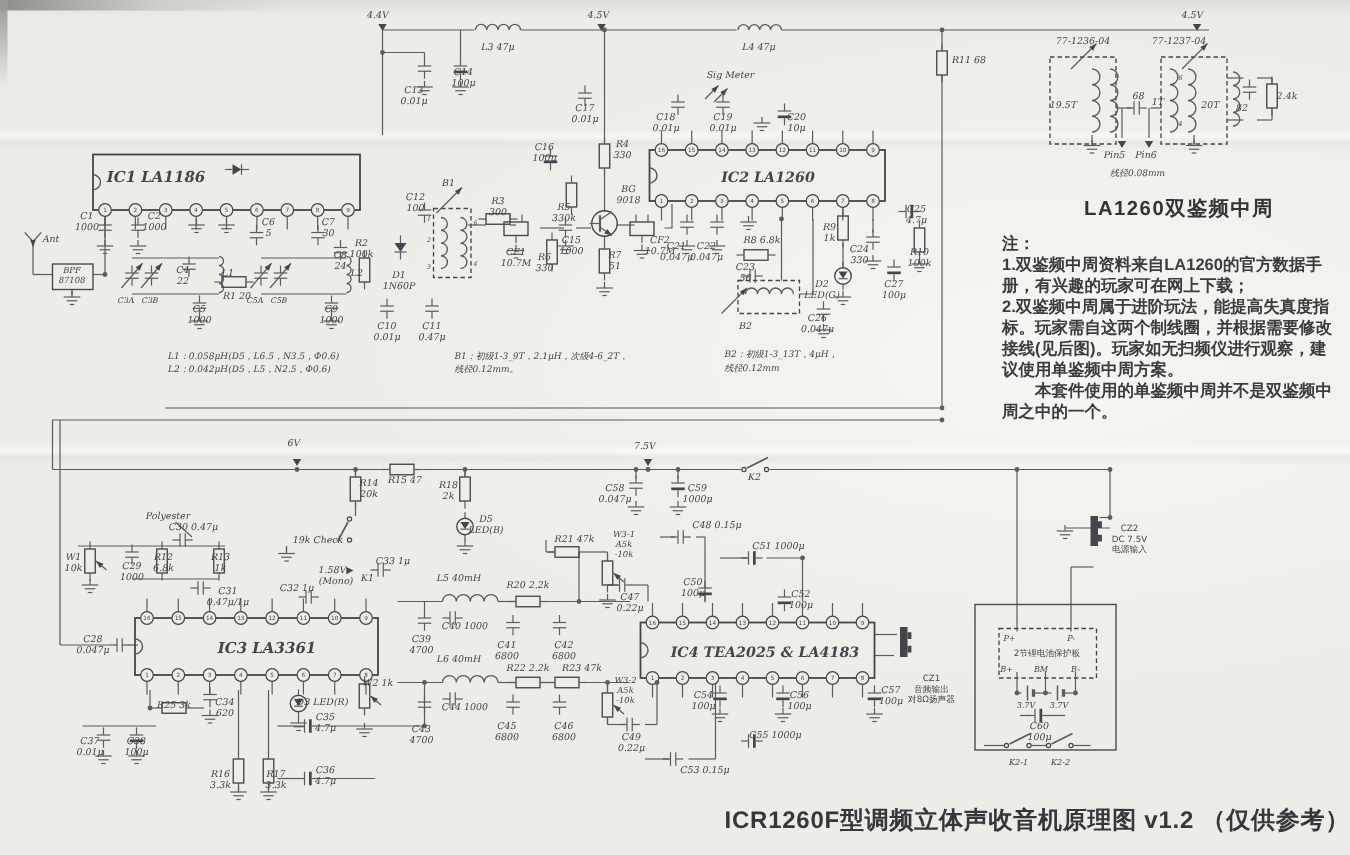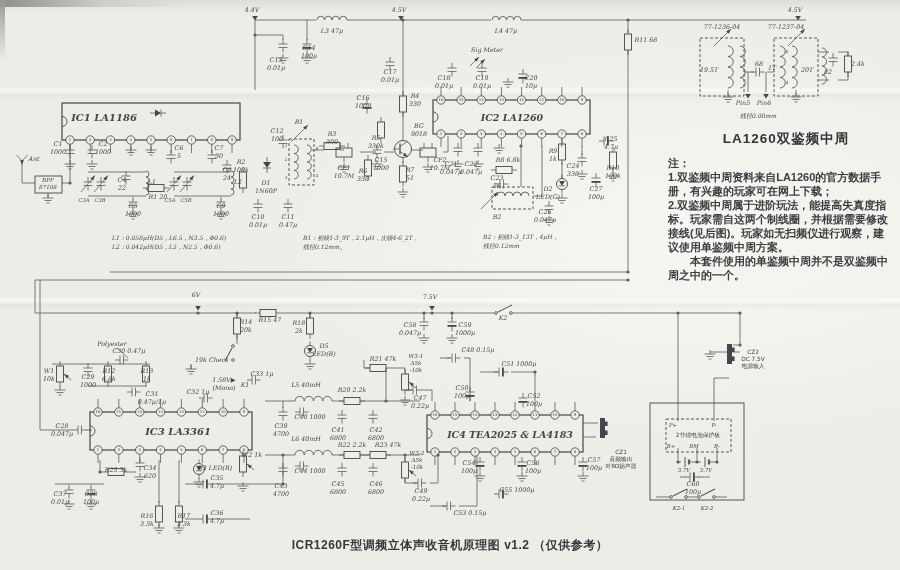--- a/index.html
+++ b/index.html
@@ -14,22 +14,22 @@
   .edge-shade2{position:absolute;left:0;top:0;width:5px;height:60px;
     background:linear-gradient(180deg,#9a9995,rgba(0,0,0,0));pointer-events:none;}
   .crease{position:absolute;left:0;width:100%;height:14px;pointer-events:none;
     background:linear-gradient(180deg,rgba(255,255,255,0),rgba(255,255,255,.55),rgba(210,208,204,.25),rgba(255,255,255,0));}
   #schem{position:absolute;left:0;top:0;}
   .side-panel{position:absolute;left:668px;top:130px;width:236px;color:#3c3c40;}
   .side-panel h2{margin:0 0 8px 0;text-align:center;font-size:13.5px;letter-spacing:1px;color:#333338;}
   .side-panel .ln{font-size:11px;line-height:14px;font-weight:600;white-space:pre;}
   .note{position:absolute;color:#46464c;font-size:6px;line-height:8.5px;
     font-family:"DejaVu Serif","DejaVu Sans",serif;font-style:italic;white-space:pre;}
-  .title{position:absolute;left:0;right:0;top:537px;text-align:center;
-    font-size:12px;font-weight:700;letter-spacing:.5px;color:#37373b;}
+  .title{position:absolute;left:0;right:0;top:537px;text-align:right;
+    font-size:16px;font-weight:700;letter-spacing:.5px;color:#37373b;}
 </style>
 </head>
 <body>
 
 <div class="edge-shade"></div>
 <div class="edge-shade2"></div>
 <div class="crease" style="top:86px"></div>
 <div class="crease" style="top:296px"></div>
 
 <svg id="schem" width="900" height="570" viewBox="0 0 900 570">

